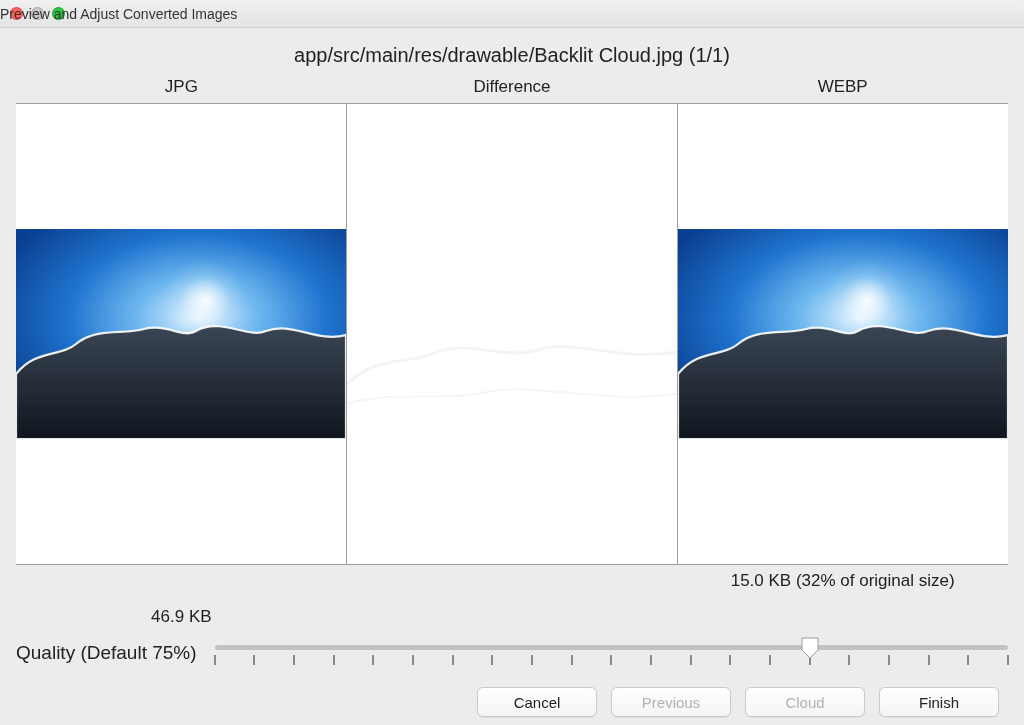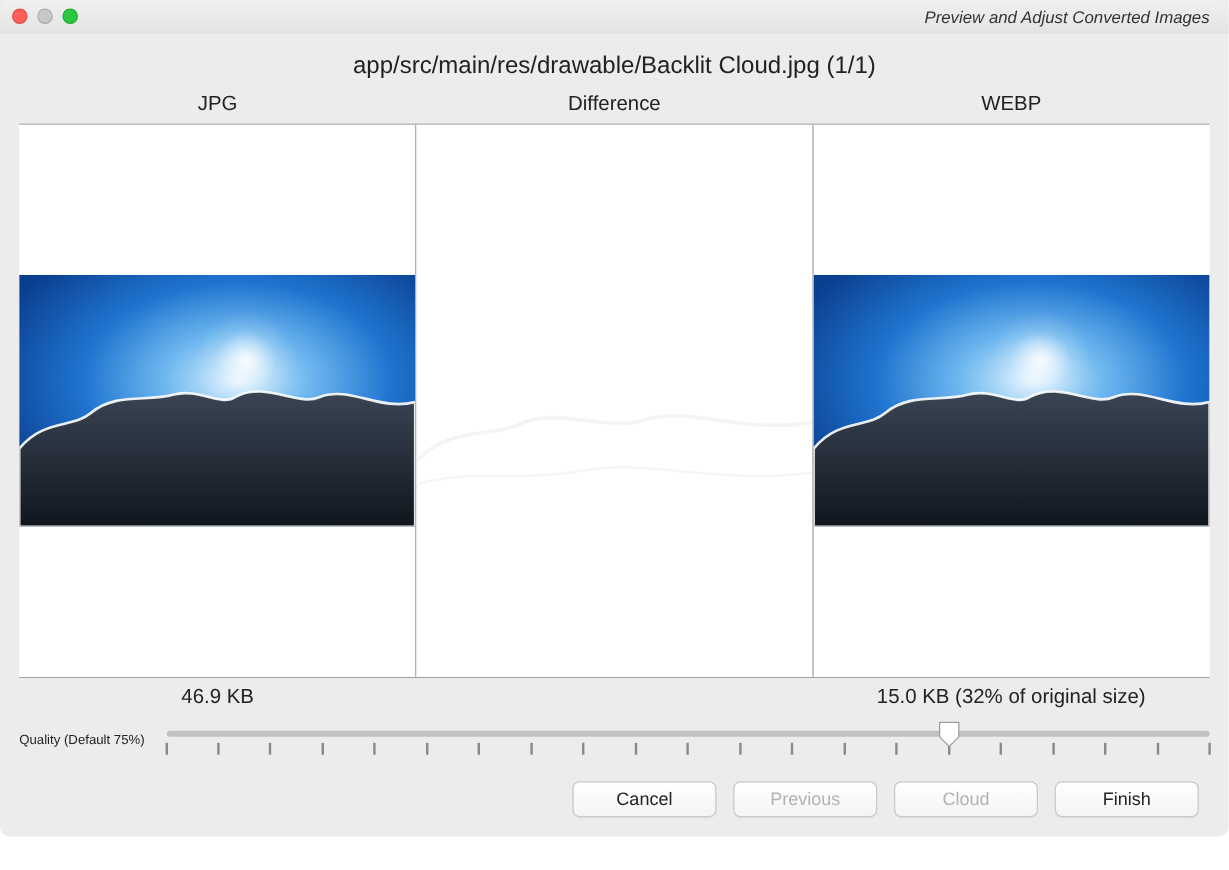--- a/index.html
+++ b/index.html
@@ -49,25 +49,24 @@
     width: 13px; height: 13px;
     border-radius: 50%;
     box-shadow: inset 0 0 0 1px rgba(0,0,0,0.15);
   }
   .tl.close { background: #ff5f57; }
   .tl.min   { background: #c8c8c8; }
   .tl.max   { background: #28c840; }
   .titlebar .title {
     position: absolute;
     left: 0; right: 16px;
-    text-align: right;
+    text-align: left;
     font-size: 14px;
     color: #333;
     pointer-events: none;
-    font-style: italic;
   }
 
   
   .content { padding: 10px 16px 0 16px; }
   .path-line {
     text-align: center;
     font-size: 20px;
     padding: 6px 0 10px 0;
   }
 
@@ -107,32 +106,32 @@
     width: 100%;
     height: 210px;
     display: block;
   }
 
   .sizes {
     display: flex;
     padding: 6px 0 8px 0;
     font-size: 17px;
   }
-  .sizes .left  { flex: 1; text-align: center; }
+  .sizes .left  { flex: 1; text-align: center; margin-top: 36px; }
   .sizes .mid   { flex: 1; }
   .sizes .right { flex: 1; text-align: center; }
 
   
   .slider-row {
     display: flex;
     align-items: center;
     gap: 18px;
     padding: 0 0 8px 0;
   }
-  .slider-label { font-size: 11px; white-space: nowrap; }
+  .slider-label { font-size: 19px; white-space: nowrap; }
   .slider-wrap { flex: 1; position: relative; height: 36px; }
   .track {
     position: absolute;
     left: 0; right: 0; top: 10px;
     height: 5px;
     background: #c2c2c2;
     border-radius: 3px;
   }
   .ticks {
     position: absolute;

